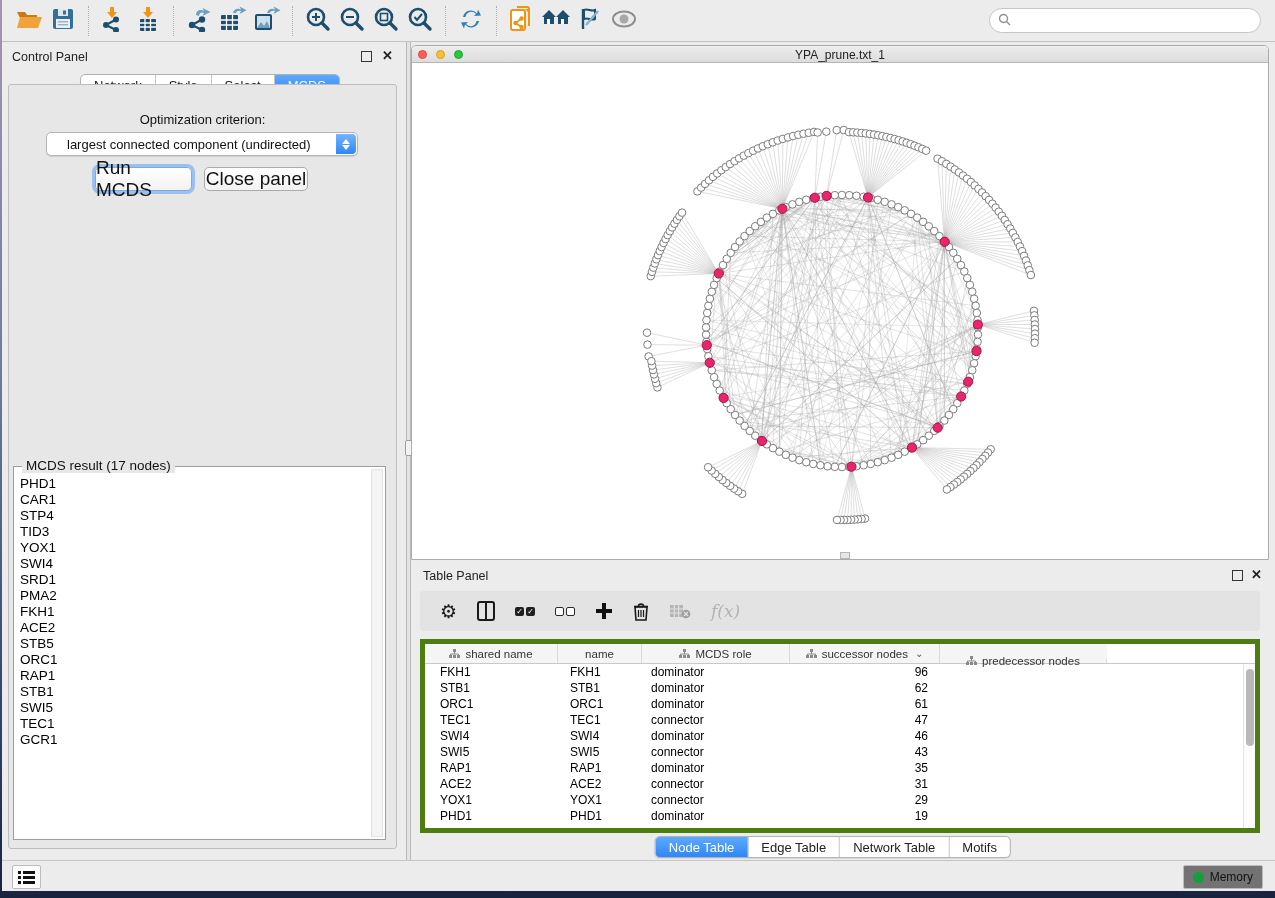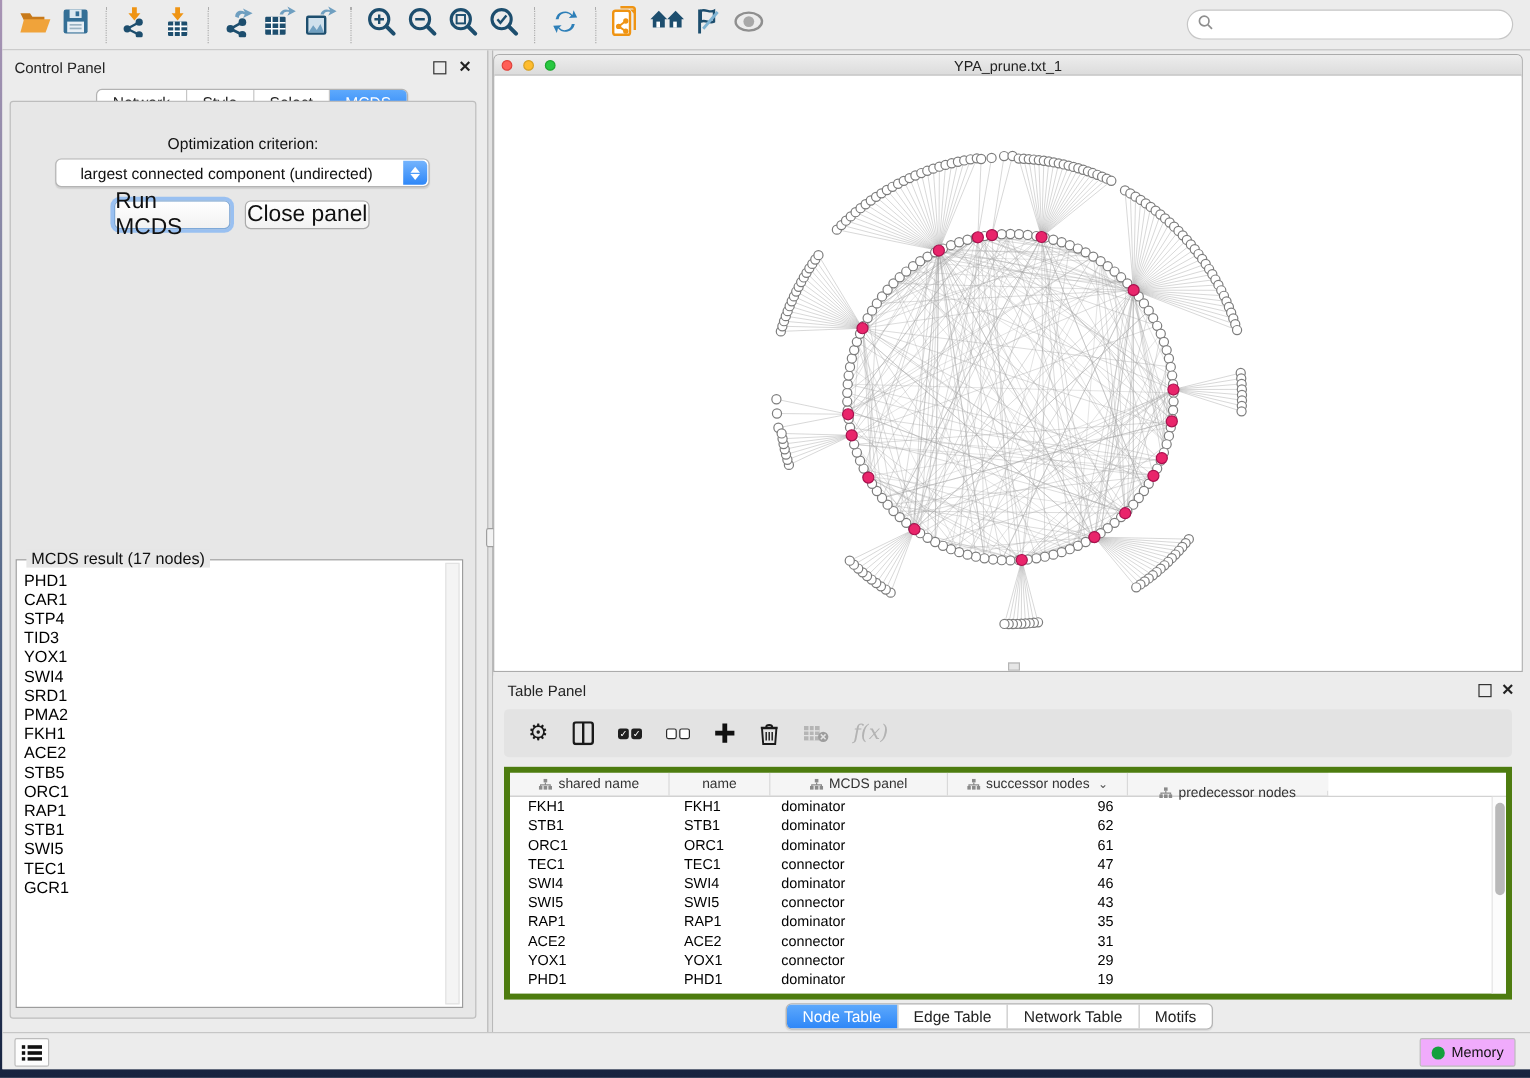--- a/index.html
+++ b/index.html
@@ -117,21 +117,21 @@
   .tthumb { position:absolute; left:1.5px; width:8px; top:5px; height:77px; background:#b9b9b9; border-radius:4px; }
   .ttabs { left:50%; transform:translateX(-52%); bottom:2px; top:auto; position:absolute; height:22px; }
   .ttabs > div { font-size:13px; padding-top:1px; }
 
   
   .statusbar { position:absolute; left:0; right:0; bottom:0; height:31px; background:#ececec;
     border-top:1px solid #c6c6c6; }
   .menu-btn { position:absolute; left:10px; top:4px; width:29px; height:24px; background:#fdfdfd;
     border:1px solid #bcbcbc; border-radius:2px; display:flex; align-items:center; justify-content:center; }
   .memory-btn { position:absolute; right:12px; top:4px; height:24px; padding:0 9px;
-    background:#f0abfc; border:1px solid #bcbcbc; border-radius:2px;
+    background:#737373; border:1px solid #bcbcbc; border-radius:2px;
     display:flex; align-items:center; gap:6px; font-size:12px; color:#111; }
   .memdot { width:11px; height:11px; border-radius:50%; background:#13a03c; }
 </style>
 </head>
 <body>
 
 <div class="app">
 
   <div class="toolbar">
     <div class="tbtn">
@@ -1113,21 +1113,21 @@
                 <span>name</span>
               </div>
             <div class="th c2">
                 <svg width="11" height="10" viewBox="0 0 11 10">
                   <rect x="4" y="0" width="3" height="3" fill="#8a8a8a"></rect>
                   <rect x="0" y="6" width="3" height="3" fill="#8a8a8a"></rect>
                   <rect x="4" y="6" width="3" height="3" fill="#8a8a8a"></rect>
                   <rect x="8" y="6" width="3" height="3" fill="#8a8a8a"></rect>
                   <path d="M5.5 3 v2 M1.5 6 v-1 h8 v1" stroke="#8a8a8a" fill="none"></path>
                 </svg>
-                <span>MCDS panel</span>
+                <span>MCDS role</span>
               </div>
             <div class="th c3">
                 <svg width="11" height="10" viewBox="0 0 11 10">
                   <rect x="4" y="0" width="3" height="3" fill="#8a8a8a"></rect>
                   <rect x="0" y="6" width="3" height="3" fill="#8a8a8a"></rect>
                   <rect x="4" y="6" width="3" height="3" fill="#8a8a8a"></rect>
                   <rect x="8" y="6" width="3" height="3" fill="#8a8a8a"></rect>
                   <path d="M5.5 3 v2 M1.5 6 v-1 h8 v1" stroke="#8a8a8a" fill="none"></path>
                 </svg>
                 <span>successor nodes</span>

